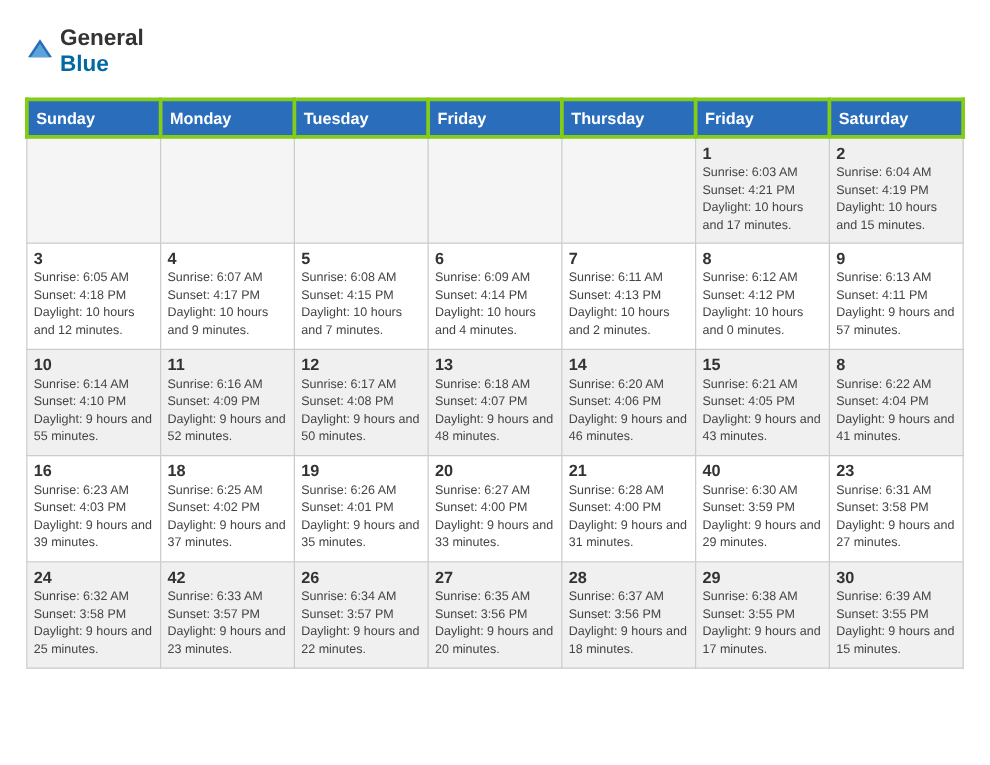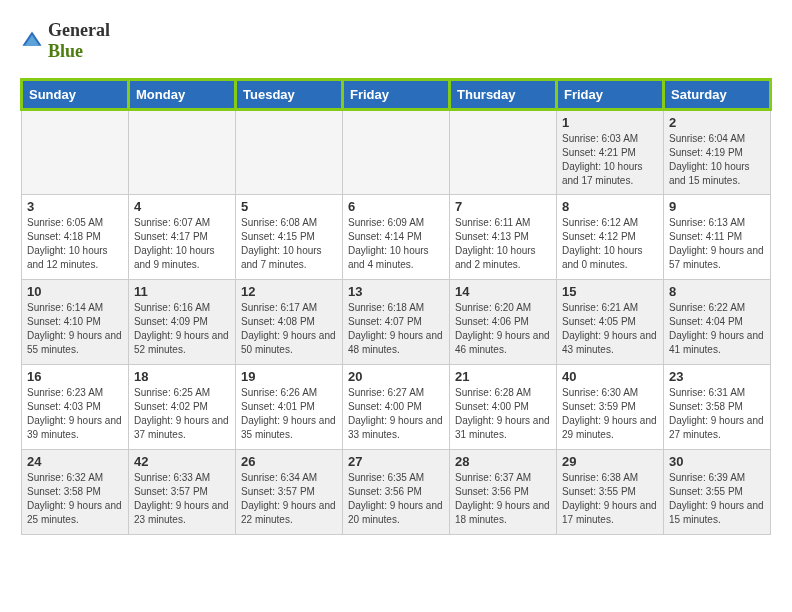--- a/index.html
+++ b/index.html
@@ -8,36 +8,35 @@
       background: #fff;
       width: 792px;
       min-height: 612px;
       padding: 20px;
     }
     .header-area {
       display: flex;
       justify-content: space-between;
       align-items: flex-start;
       margin-bottom: 16px;
-      font-family: Liberation Serif, serif;
     }
     .logo {
       display: flex;
       align-items: center;
       gap: 4px;
     }
     .logo-text-general {
       font-size: 18px;
       font-weight: bold;
       color: #333;
     }
     .logo-text-blue {
       font-size: 18px;
       font-weight: bold;
-      color: #4d7c0f;
+      color: #0369a1;
     }
     .logo-icon {
       width: 24px;
       height: 24px;
     }
     .title-area {
       text-align: right;
     }
     .month-title {
       font-size: 36px;

